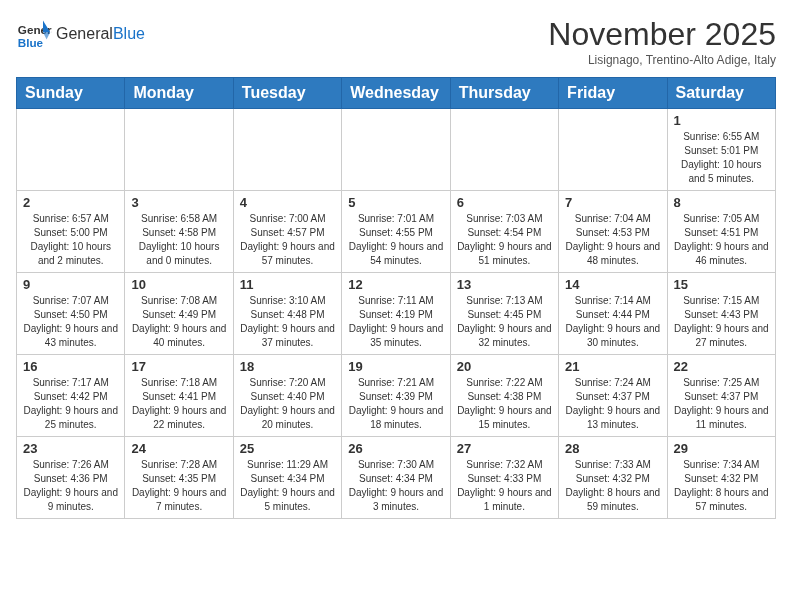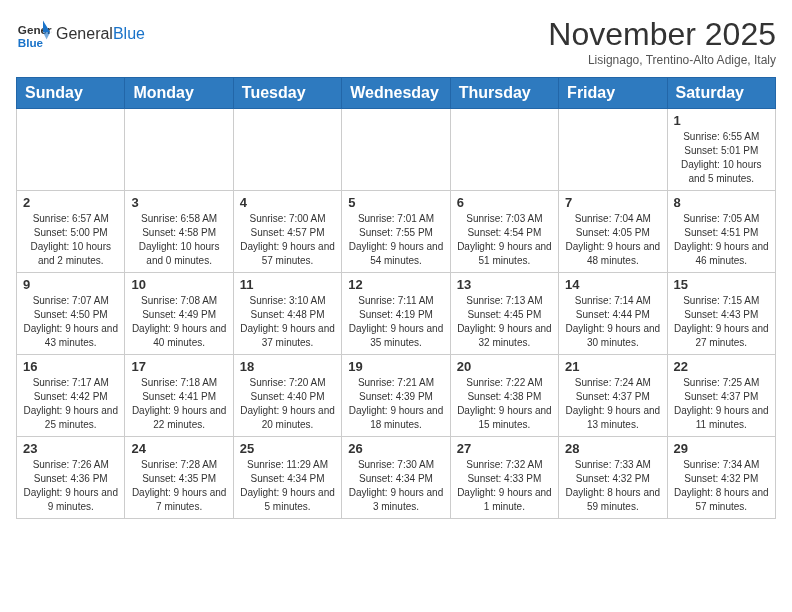--- a/index.html
+++ b/index.html
@@ -142,33 +142,33 @@
         </td>
         <td>
           <span class="day-number">4</span>
           <div class="day-info">Sunrise: 7:00 AM
 Sunset: 4:57 PM
 Daylight: 9 hours and 57 minutes.</div>
         </td>
         <td>
           <span class="day-number">5</span>
           <div class="day-info">Sunrise: 7:01 AM
-Sunset: 7:55 PM
+Sunset: 4:55 PM
 Daylight: 9 hours and 54 minutes.</div>
         </td>
         <td>
           <span class="day-number">6</span>
           <div class="day-info">Sunrise: 7:03 AM
 Sunset: 4:54 PM
 Daylight: 9 hours and 51 minutes.</div>
         </td>
         <td>
           <span class="day-number">7</span>
           <div class="day-info">Sunrise: 7:04 AM
-Sunset: 4:05 PM
+Sunset: 4:53 PM
 Daylight: 9 hours and 48 minutes.</div>
         </td>
         <td>
           <span class="day-number">8</span>
           <div class="day-info">Sunrise: 7:05 AM
 Sunset: 4:51 PM
 Daylight: 9 hours and 46 minutes.</div>
         </td>
       </tr>
       <tr>

